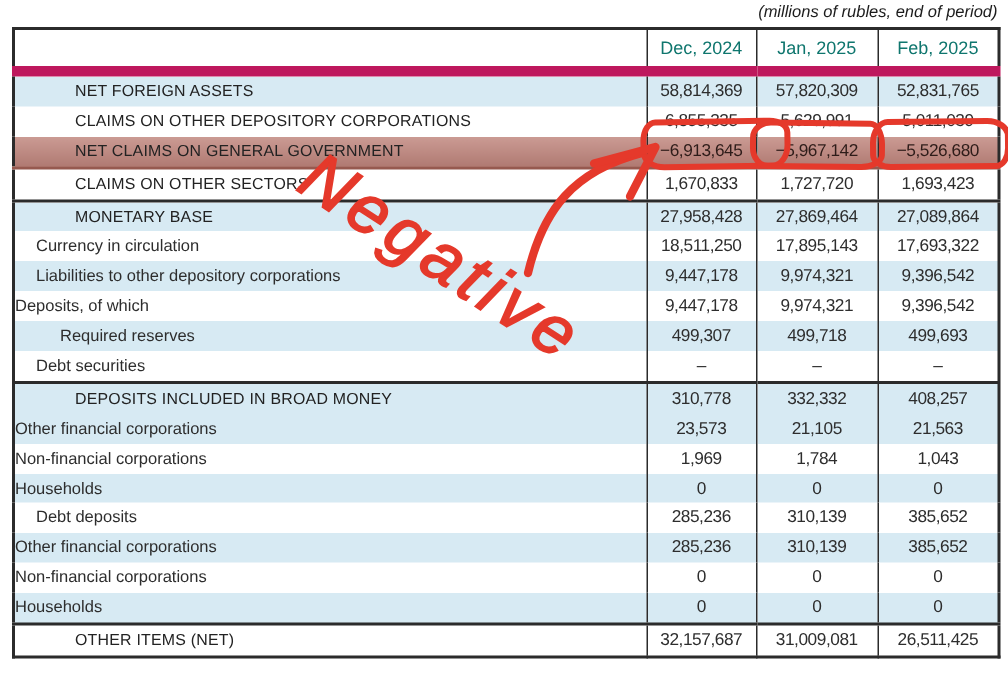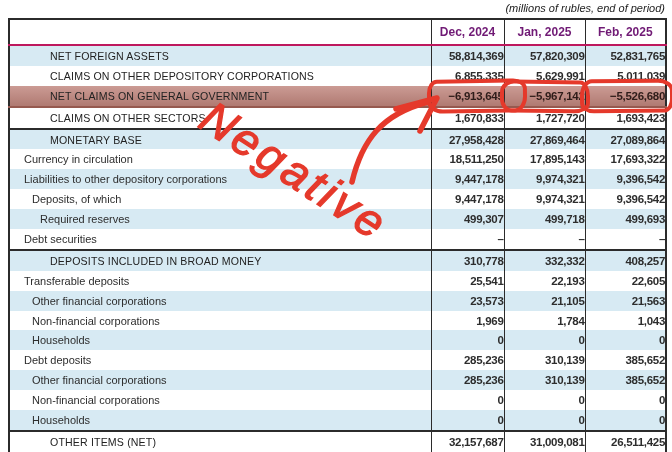--- a/index.html
+++ b/index.html
@@ -16,31 +16,31 @@
     border-collapse:collapse; table-layout:fixed;
     border:2px solid #2b2b2b;
   }
   col.c-label { width:422px; }
   col.c-dec   { width:73px;  }
   col.c-jan   { width:81px;  }
   col.c-feb   { width:81px;  }
   th, td { border-left:1px solid #2b2b2b; overflow:hidden; white-space:nowrap; }
   th:first-child, td:first-child { border-left:none; }
   thead th {
-    height:24px; font-weight:bold; font-size:12px; color:#701a75;
-    border-bottom:2px solid #be185d; background:#ffffff; text-align:center;
+    height:24px; font-weight:normal; font-size:12px; color:#0f766e;
+    border-bottom:7px solid #be185d; background:#ffffff; text-align:center;
     padding:0;
   }
   tbody td { height:19.9px; padding:0; font-size:11.5px; color:#2d2d2d; }
-  tbody td.val { text-align:right; letter-spacing:-0.3px; font-weight:700; }
+  tbody td.val { text-align:center; letter-spacing:-0.3px; font-weight:400; }
   tbody td.lbl { text-align:left; font-size:11px; }
   tbody td.lbl.caps { font-size:10.6px; letter-spacing:0.15px; color:#222222;padding-left:40px; }
   .ind0 { padding-left:6px;  }
   .ind1 { padding-left:14px; }
-  .ind2 { padding-left:22px; }
+  .ind2 { }
   .ind3 { padding-left:30px; }
   tr.blue td { background:#d7eaf3; }
   tr.white td { background:#ffffff; }
   tr.red td {
     background:linear-gradient(#cb9b94, #b07a72);
     border-bottom:2px solid #96594f; color:#2e1c19;
   }
   tr.section td { border-top:2px solid #2b2b2b; }
   
   .redbox {
@@ -148,26 +148,20 @@
           <td class="val">–</td>
           <td class="val">–</td>
           <td class="val">–</td>
         </tr>
         <tr class="blue section">
           <td class="lbl ind0 caps">DEPOSITS INCLUDED IN BROAD MONEY</td>
           <td class="val">310,778</td>
           <td class="val">332,332</td>
           <td class="val">408,257</td>
         </tr>
-        <tr class="white">
-          <td class="lbl ind1">Transferable deposits</td>
-          <td class="val">25,541</td>
-          <td class="val">22,193</td>
-          <td class="val">22,605</td>
-        </tr>
         <tr class="blue">
           <td class="lbl ind2">Other financial corporations</td>
           <td class="val">23,573</td>
           <td class="val">21,105</td>
           <td class="val">21,563</td>
         </tr>
         <tr class="white">
           <td class="lbl ind2">Non-financial corporations</td>
           <td class="val">1,969</td>
           <td class="val">1,784</td>

